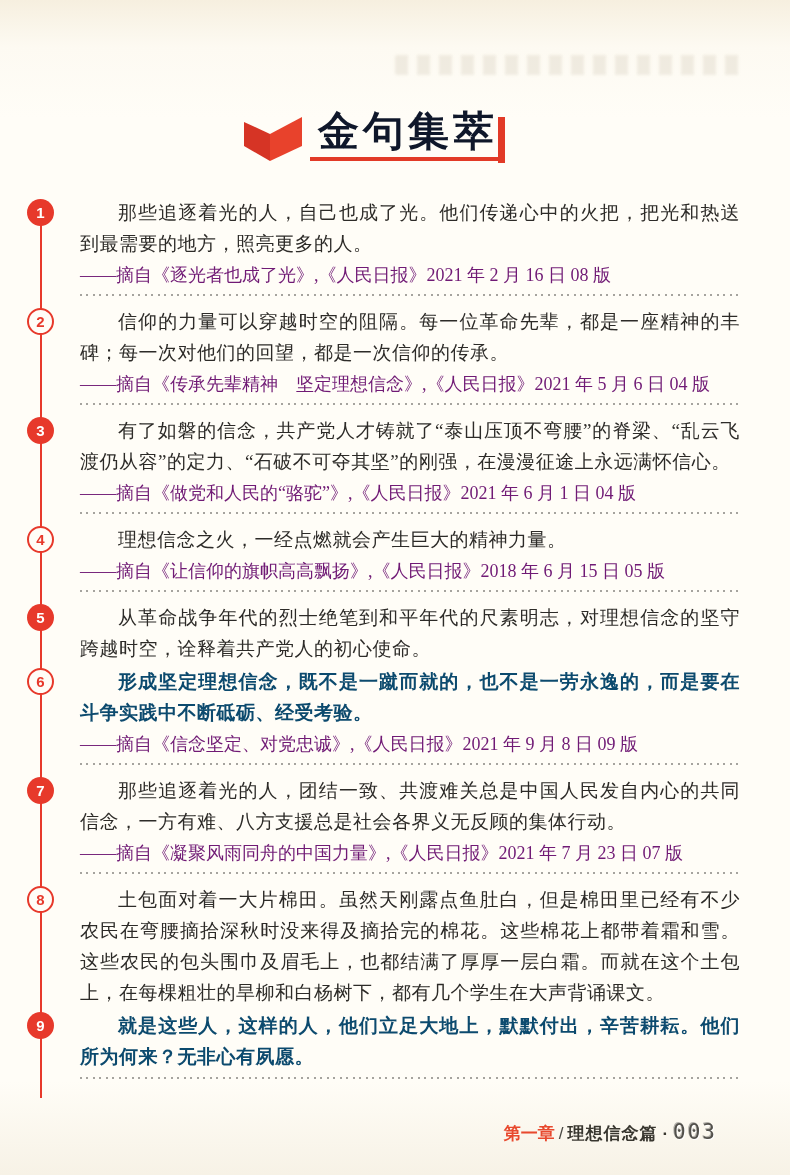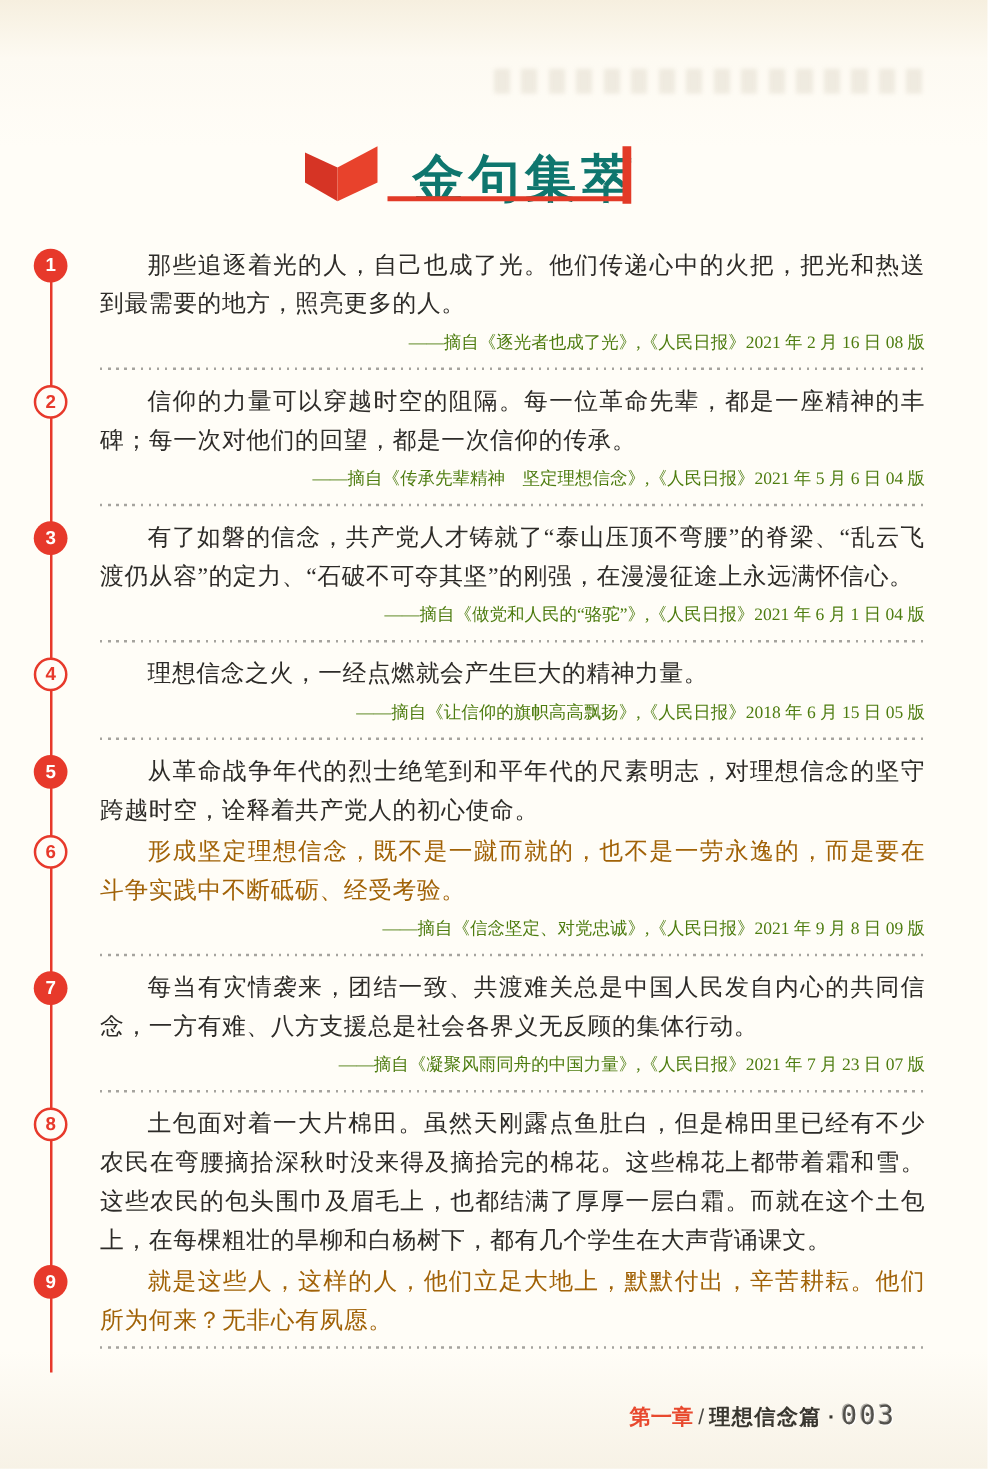--- a/index.html
+++ b/index.html
@@ -16,44 +16,44 @@
   .bleed {
     position:absolute; top:55px; left:395px; width:345px; height:20px;
     background:repeating-linear-gradient(90deg, rgba(186,174,150,.38) 0 13px, transparent 13px 22px);
     filter:blur(1.6px); opacity:.55; border-radius:2px;
   }
 
   
   .header { position:absolute; top:0; left:0; width:100%; height:190px; }
   .book-icon { position:absolute; left:243px; top:108px; width:60px; height:56px; }
   .page-title {
-    position:absolute; left:318px; top:104px; margin:12px;
+    position:absolute; left:318px; top:104px; margin:0;
     font-family:Liberation Mono, monospace;
-    font-size:41px; font-weight:900; letter-spacing:4px; color:#0f766e;
+    font-size:41px; font-weight:900; letter-spacing:4px; color:#0f172a;
   }
   .title-underline { position:absolute; left:310px; top:157px; width:190px; height:4px; background:#e23a27; }
   .title-endbar   { position:absolute; left:498px; top:117px; width:7px; height:46px; background:#e23a27; }
 
   
   .content { position:absolute; top:197px; left:80px; width:660px; }
   .redline { position:absolute; left:-40px; top:15px; width:2px; height:886px; background:#e7392b; }
   .item { position:relative; padding-bottom:2px; }
   .badge {
     position:absolute; left:-53px; top:2px; width:27px; height:27px; border-radius:50%;
     font-family:"Liberation Sans","DejaVu Sans",sans-serif; font-size:15px; font-weight:bold;
     text-align:center; line-height:27px; z-index:2;
   }
   .badge.filled  { background:#e7392b; color:#fff; }
   .badge.outline { background:#fffdf7; color:#e7392b; border:2px solid #e7392b; line-height:23px; }
   .para {
     margin:0; font-size:19px; line-height:31px; text-indent:2em; text-align:justify;
     letter-spacing:.5px;
   }
-  .para.red { color:#a16207; }
-  .cite { margin:2px 0 0; font-size:14px; line-height:28px; text-align:right; color:#4d7c0f; }
+  .para.red { color:#0c4a6e;font-weight:bold; }
+  .cite { margin:2px 0 0; font-size:18px; line-height:28px; text-align:left; color:#701a75; }
   .divider {
     height:2px; margin:5px 0 8px; width:100%;
     background:repeating-linear-gradient(90deg,#8f8d88 0 2px,transparent 2px 6.5px);
     opacity:.8;
   }
 
   
   .footer {
     position:absolute; top:1120px; right:73px;
     font-family:"Liberation Sans","DejaVu Sans",sans-serif; font-size:17px; white-space:nowrap;
@@ -119,21 +119,21 @@
           <p class="para">从革命战争年代的烈士绝笔到和平年代的尺素明志，对理想信念的坚守跨越时空，诠释着共产党人的初心使命。</p>
         </div>
         <div class="item">
           <div class="badge outline">6</div>
           <p class="para red">形成坚定理想信念，既不是一蹴而就的，也不是一劳永逸的，而是要在斗争实践中不断砥砺、经受考验。</p>
           <p class="cite">——摘自《信念坚定、对党忠诚》,《人民日报》2021 年 9 月 8 日 09 版</p>
           <div class="divider"></div>
         </div>
         <div class="item">
           <div class="badge filled">7</div>
-          <p class="para">每当有灾情袭来，团结一致、共渡难关总是中国人民发自内心的共同信念，一方有难、八方支援总是社会各界义无反顾的集体行动。</p>
+          <p class="para">那些追逐着光的人，团结一致、共渡难关总是中国人民发自内心的共同信念，一方有难、八方支援总是社会各界义无反顾的集体行动。</p>
           <p class="cite">——摘自《凝聚风雨同舟的中国力量》,《人民日报》2021 年 7 月 23 日 07 版</p>
           <div class="divider"></div>
         </div>
         <div class="item">
           <div class="badge outline">8</div>
           <p class="para">土包面对着一大片棉田。虽然天刚露点鱼肚白，但是棉田里已经有不少农民在弯腰摘拾深秋时没来得及摘拾完的棉花。这些棉花上都带着霜和雪。这些农民的包头围巾及眉毛上，也都结满了厚厚一层白霜。而就在这个土包上，在每棵粗壮的旱柳和白杨树下，都有几个学生在大声背诵课文。</p>
         </div>
         <div class="item">
           <div class="badge filled">9</div>
           <p class="para red">就是这些人，这样的人，他们立足大地上，默默付出，辛苦耕耘。他们所为何来？无非心有夙愿。</p>

